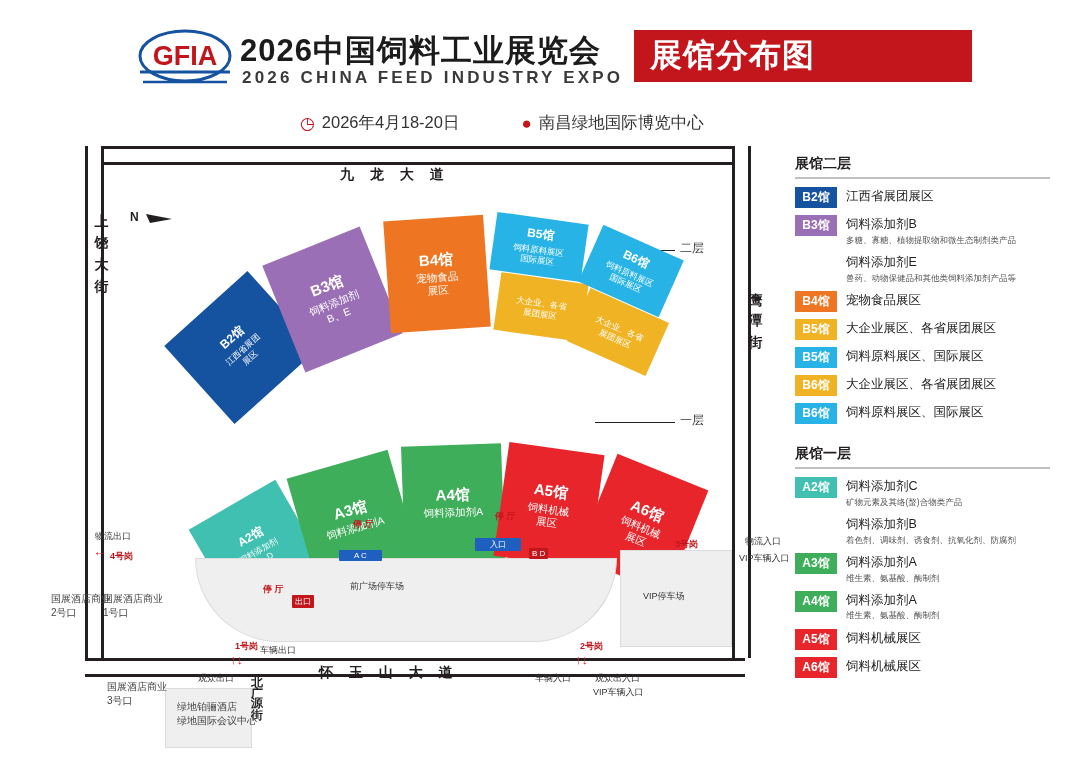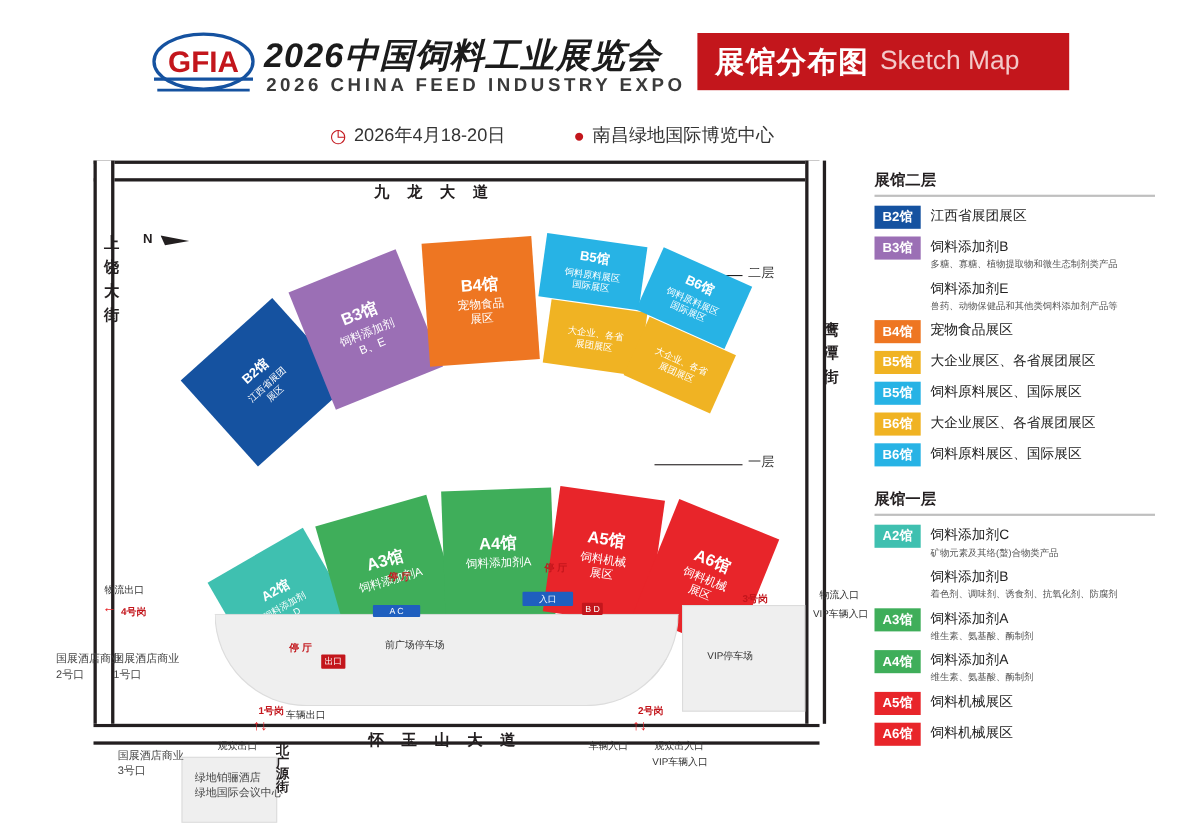--- a/index.html
+++ b/index.html
@@ -15,37 +15,36 @@
   .header{
     position:absolute;left:12px;top:0;width:1080px;height:150px;
   }
   .logo{
     position:absolute;left:125px;top:28px;width:96px;height:62px;
   }
   .title-cn{
     position:absolute;left:228px;top:30px;
     font-size:31px;font-weight:bold;color:#1b1b1b;letter-spacing:1px;
     white-space:nowrap;
-    font-style:italic;
   }
   .title-en{
     position:absolute;left:230px;top:68px;
     font-size:17px;font-weight:bold;color:#3a3a3a;letter-spacing:3.2px;
     white-space:nowrap;
   }
   .sketch-banner{
     position:absolute;left:622px;top:30px;
     height:52px;min-width:338px;
     background:#c3161c;
     display:flex;align-items:center;
     padding:0 16px;
     box-sizing:border-box;
   }
   .sketch-cn{
-    color:#fff;font-size:27px;font-weight:bold;letter-spacing:1px;
+    color:#fff;font-size:32px;font-weight:bold;letter-spacing:1px;
   }
   .sketch-en{
     color:#f3c9c9;font-size:24px;margin-left:10px;font-weight:normal;
   }
   .meta{
     position:absolute;left:288px;top:112px;
     display:flex;align-items:center;gap:10px;
     font-size:16.5px;color:#333;
   }
   .meta .sep{width:42px;display:inline-block;}
@@ -123,21 +122,20 @@
       <text x="48" y="37" font-size="27" font-weight="bold" fill="#c3161c" text-anchor="middle" font-family="Liberation Sans, sans-serif">GFIA</text>
       <path d="M6 54 H90" stroke="#1552a0" stroke-width="2.5" fill="none"></path>
     </svg>
   </div>
 
   <div class="title-cn">2026中国饲料工业展览会</div>
   <div class="title-en">2026 CHINA FEED INDUSTRY EXPO</div>
 
   <div class="sketch-banner">
     <span class="sketch-cn">展馆分布图</span>
-    <span class="sketch-en">Sketch Map</span>
   </div>
 
   <div class="meta">
     <span class="meta-item">
       <span class="meta-icon">◷</span>
       <span>2026年4月18-20日</span>
     </span>
     <span class="sep"></span>
     <span class="meta-item">
       <span class="meta-icon">●</span>
@@ -147,21 +145,21 @@
 </div>
 
 <div class="map">
 
   <div class="road-h" style="left:30px;top:6px;width:660px;"></div>
   <div class="road-h" style="left:30px;top:518px;width:660px;"></div>
   <div class="road-v" style="left:30px;top:6px;height:512px;"></div>
   <div class="road-v" style="left:677px;top:6px;height:512px;"></div>
 
   <div class="road-label" style="left:285px;top:26px;">九 龙 大 道</div>
-  <div class="road-label" style="left:280px;top:524px;">怀 玉 山 大 道</div>
+  <div class="road-label" style="left:264px;top:524px;">怀 玉 山 大 道</div>
   <div class="road-label-v" style="left:38px;top:62px;">上 饶 大 街</div>
   <div class="road-label-v" style="left:692px;top:140px;">鹰 潭 街</div>
 
   <div class="compass" style="left:75px;top:70px;">
     <span>N</span>
     <svg width="26" height="14" style="vertical-align:middle;margin-left:4px;">
       <polygon points="0,3 26,8 4,12" fill="#231f20"></polygon>
     </svg>
   </div>
 

